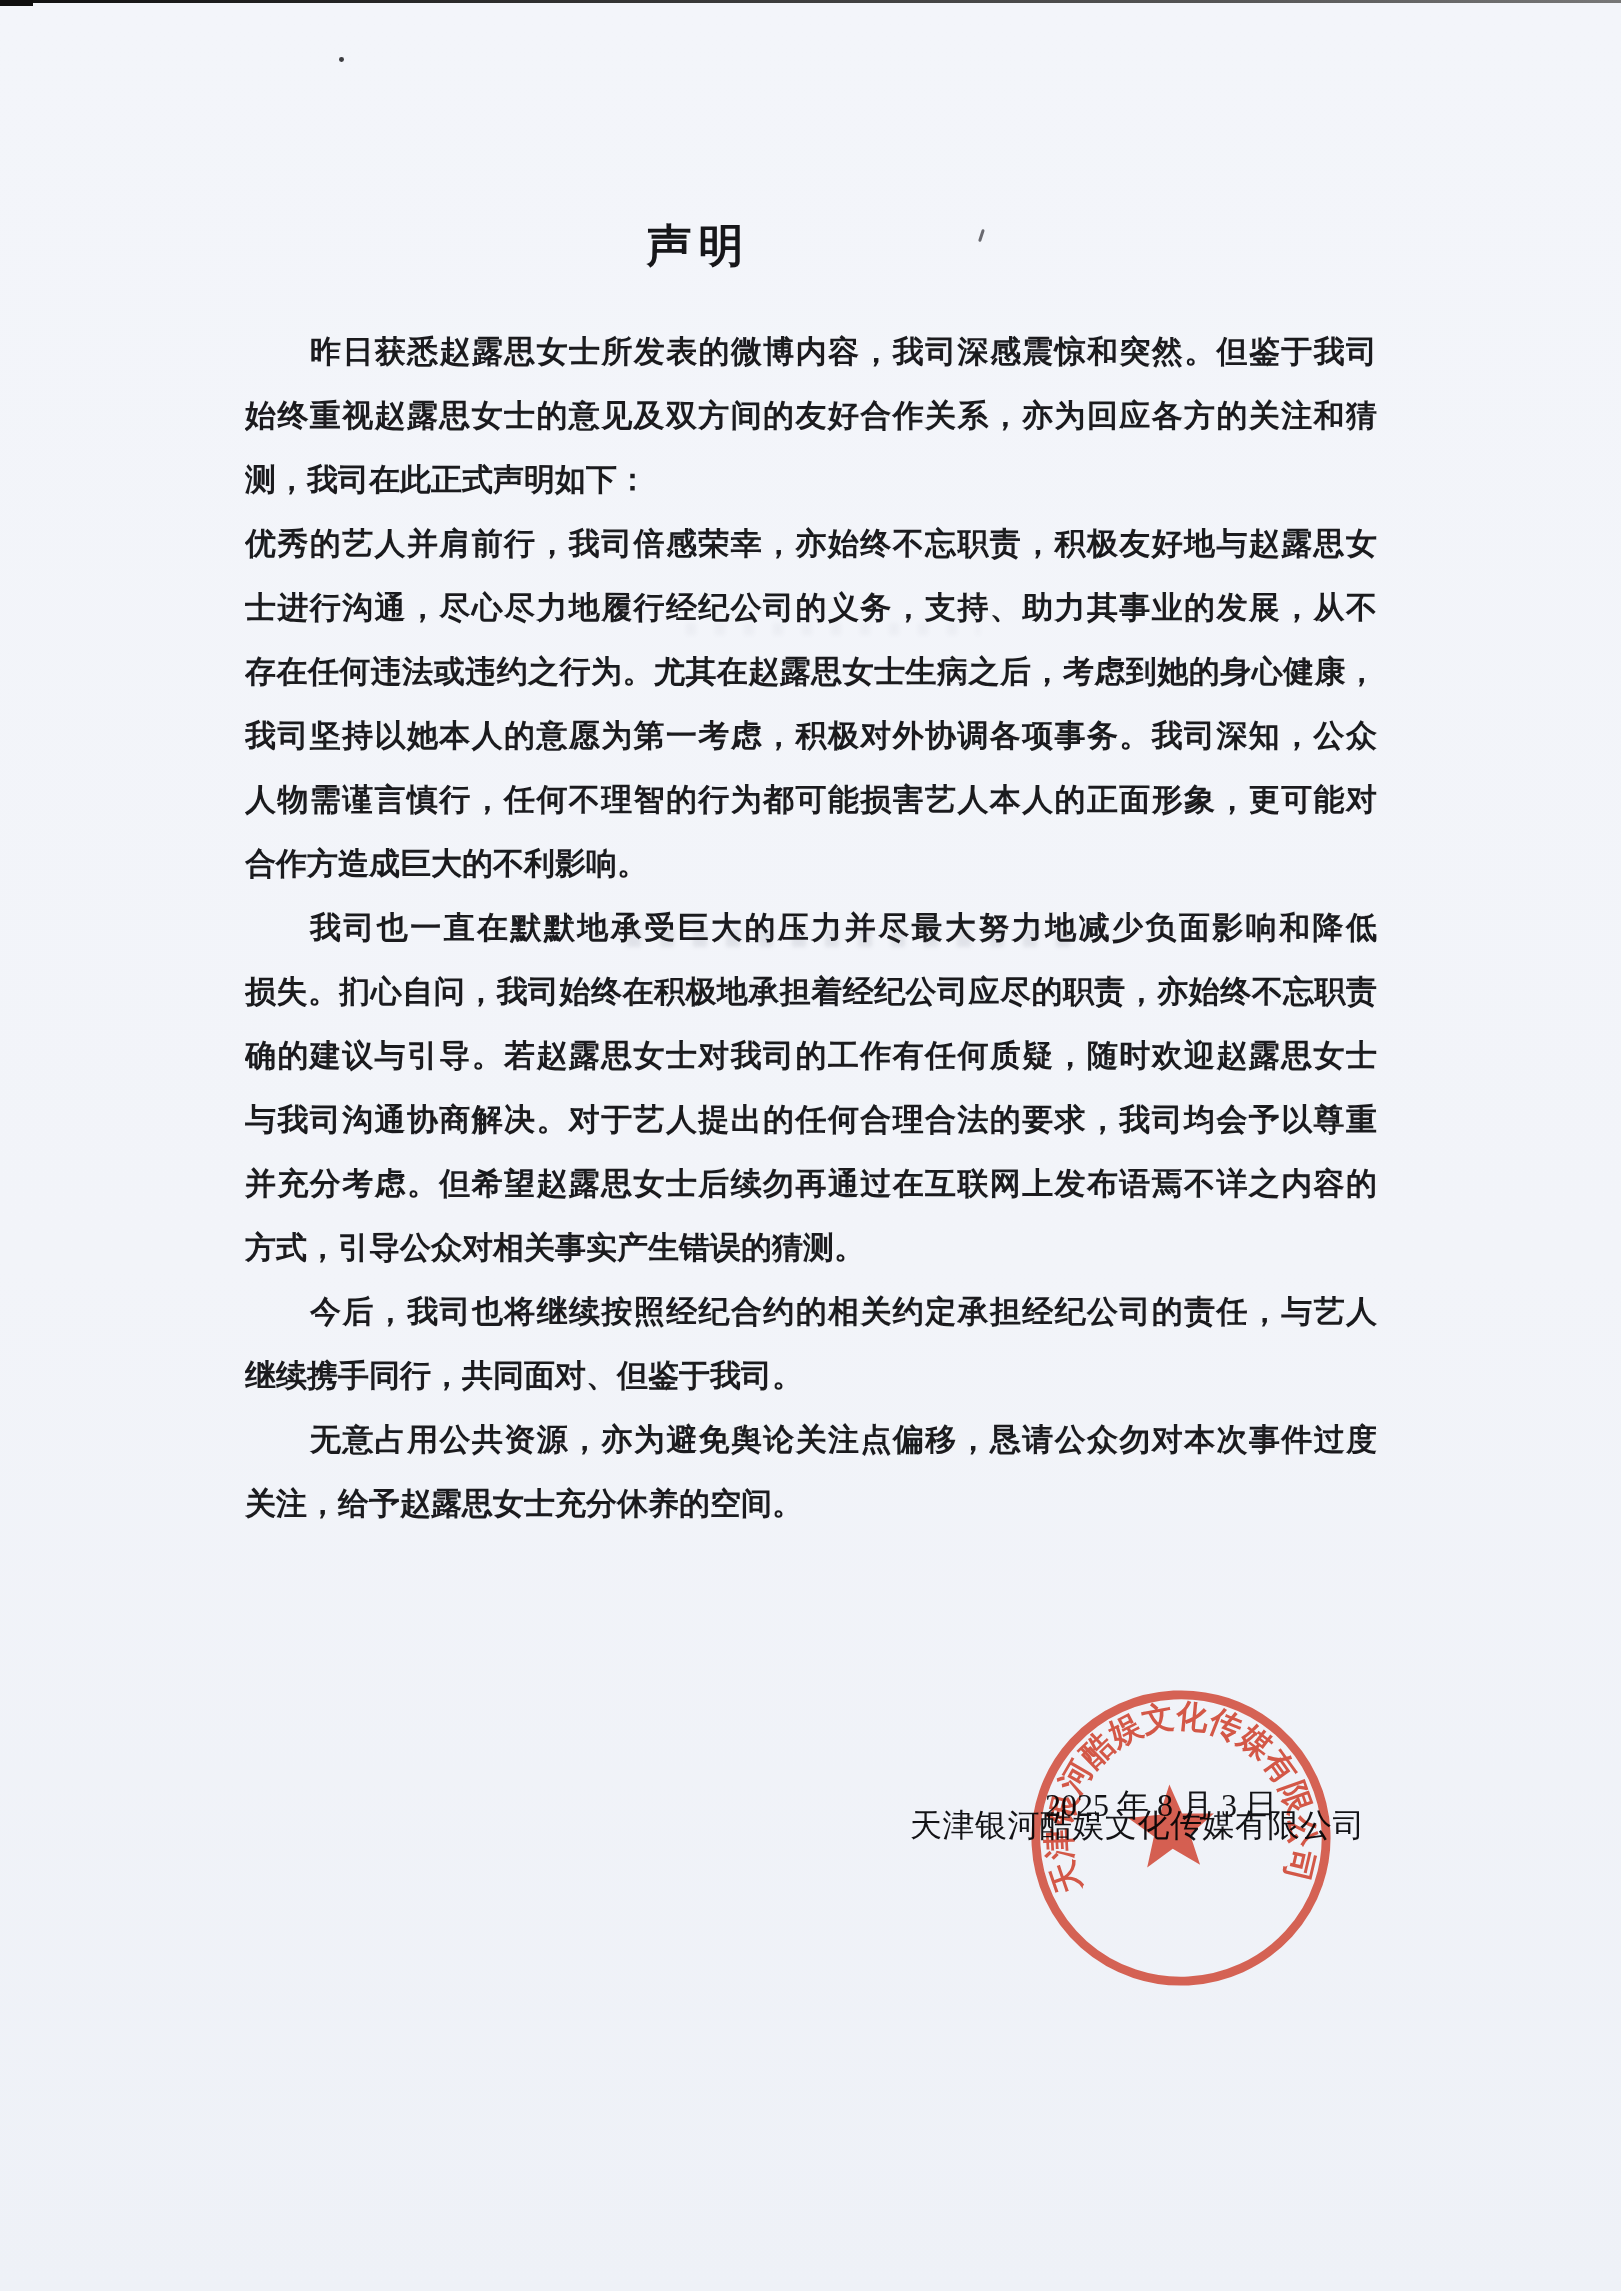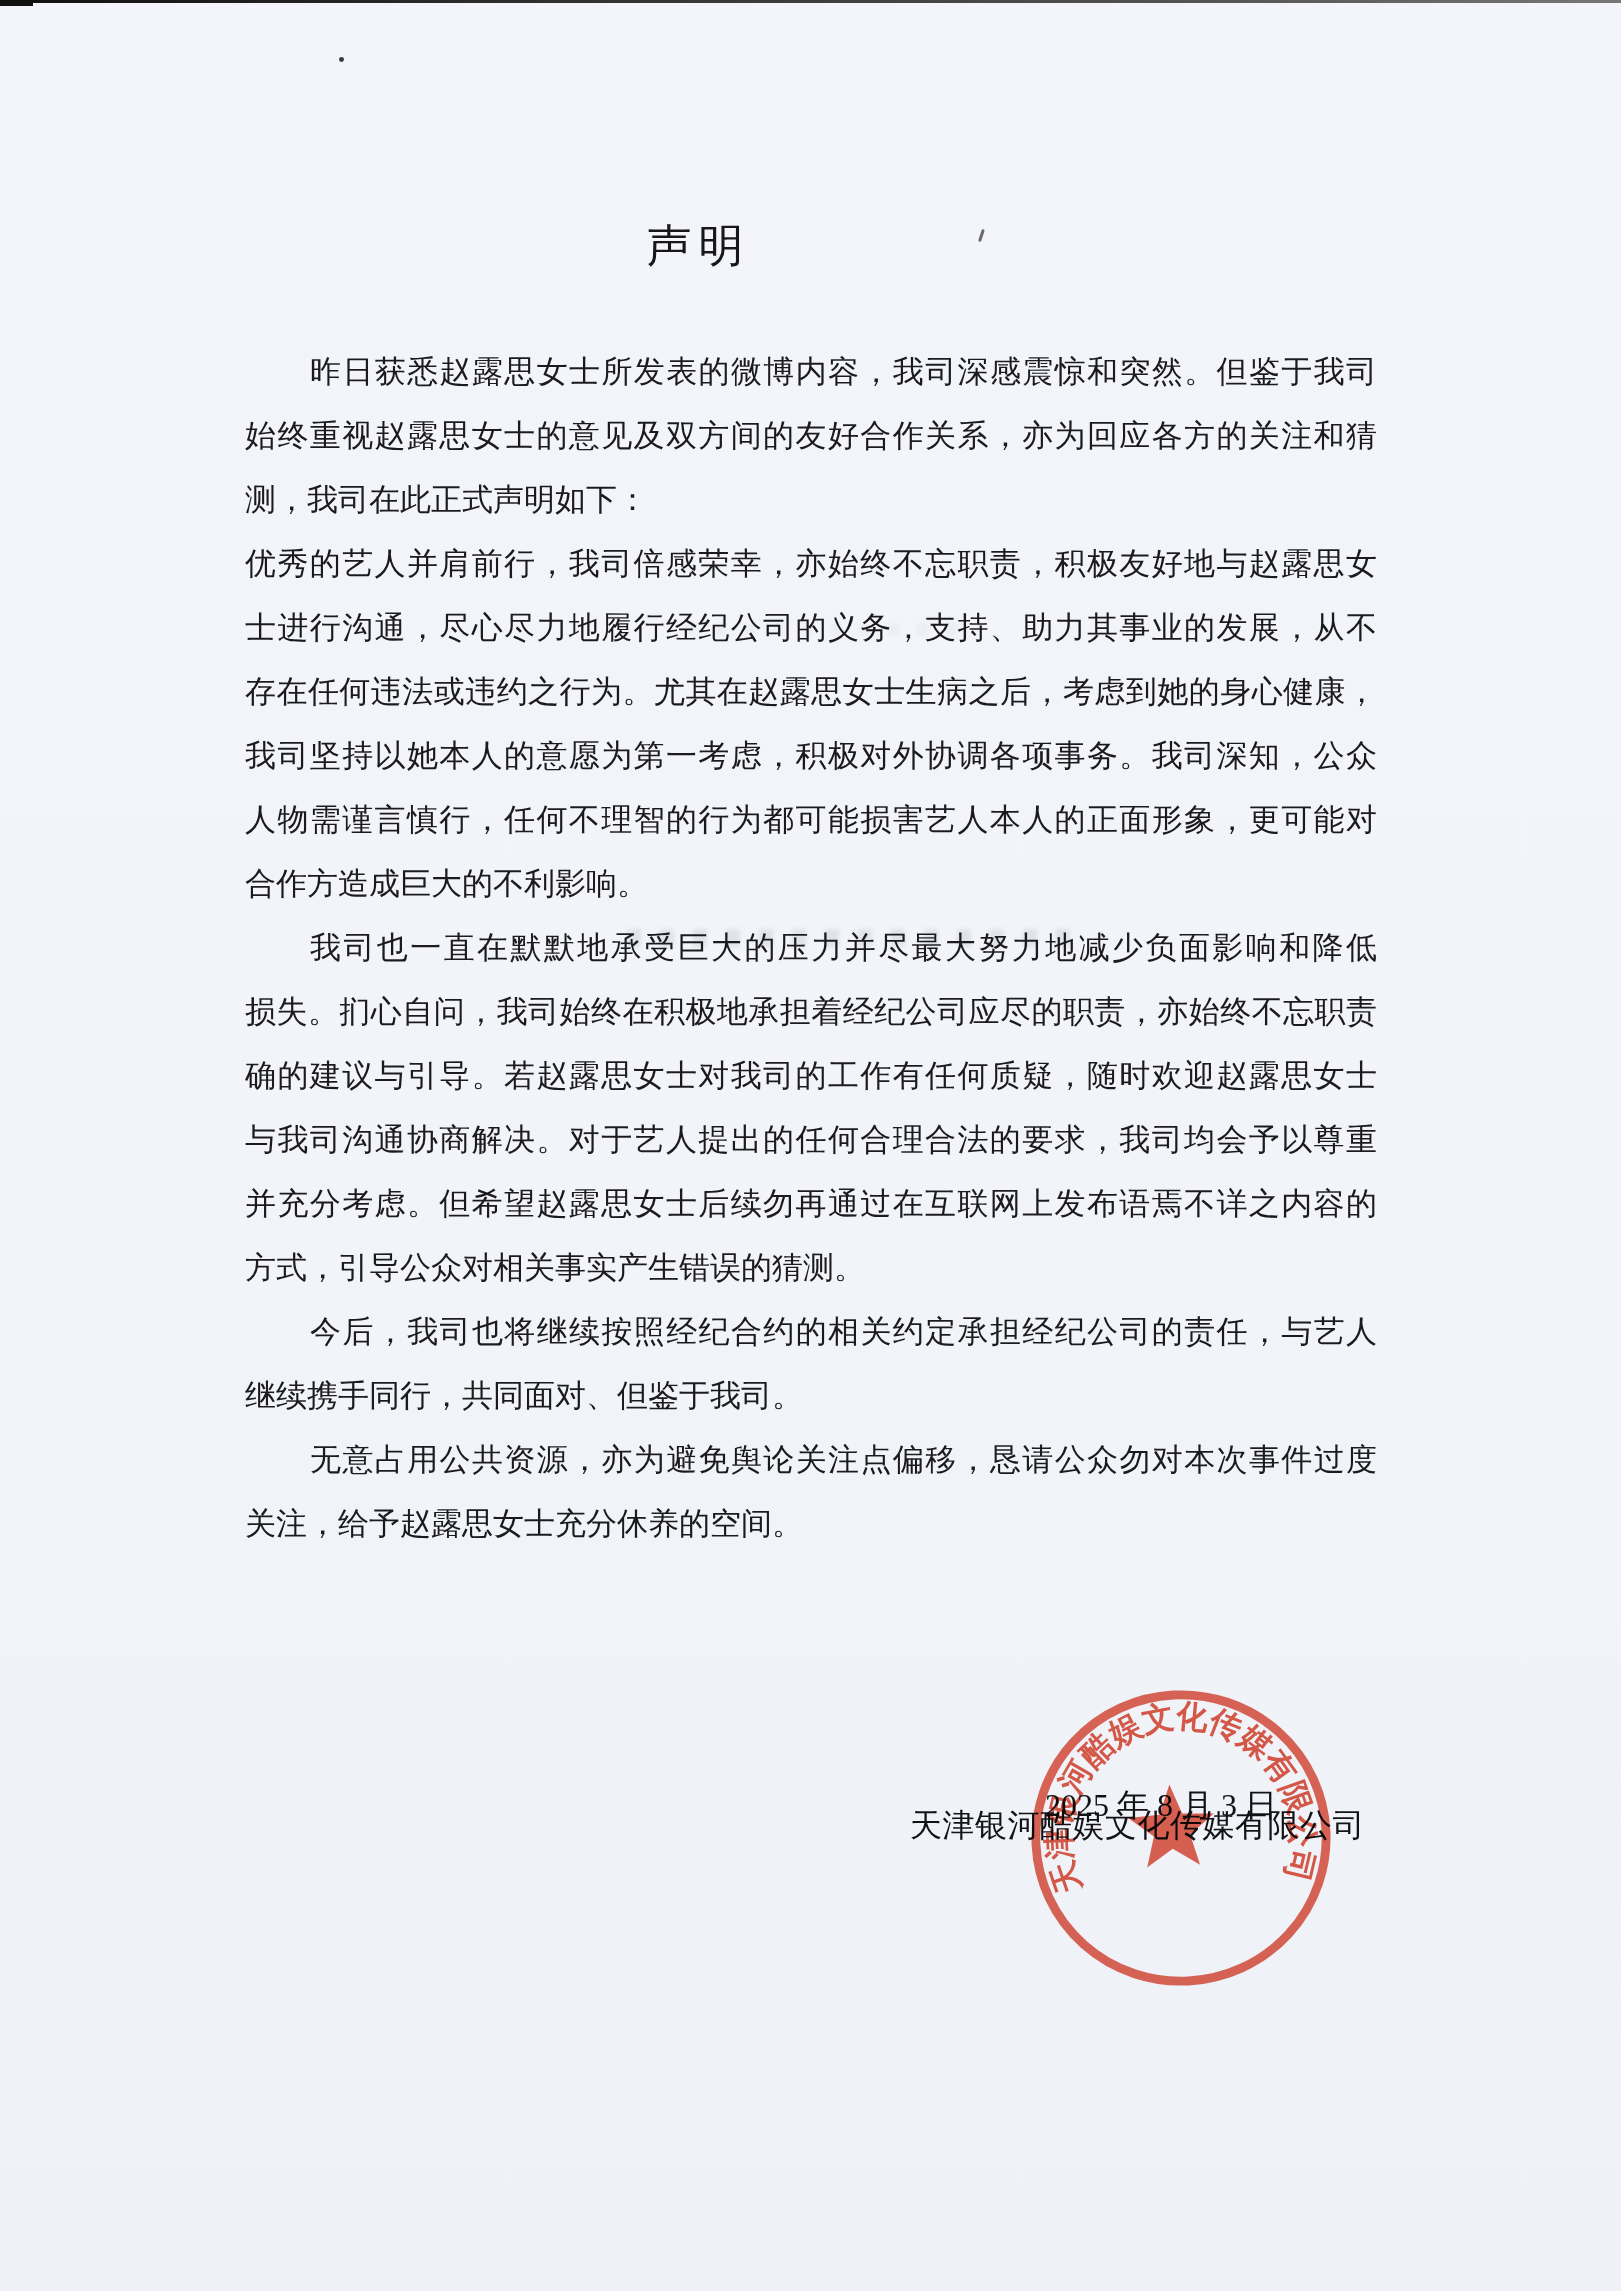--- a/index.html
+++ b/index.html
@@ -47,31 +47,32 @@
       rgba(120,125,140,0.14) 0 9.8px, rgba(120,125,140,0) 9.8px 29px);
     filter: blur(2px);
     opacity: 0.4;
   }
 
   
   .doc-title {
     position: absolute; top: 216px; left: 0;
     width: 1397px;
     text-align: center;
-    font-size: 45px; font-weight: 400;
+    font-size: 45px; font-weight: 700;
     letter-spacing: 6.9px;
     color: #17171a;
   }
 
   
   .doc-body {
-    position: absolute; left: 245px; top: 340px;
+    position: absolute; left: 245px; top: 320px;
     width: 1132px;
     font-size: 31px;
     color: #1b1b1e;
+    font-weight: bold;
   }
   .doc-body .line {
     height: 64px; line-height: 64px;
     text-align: justify;
     text-align-last: justify;
     white-space: normal;
     overflow: hidden;
   }
   .doc-body .line.first { text-indent: 65px; }
   .doc-body .line.last  { text-align-last: left; }

